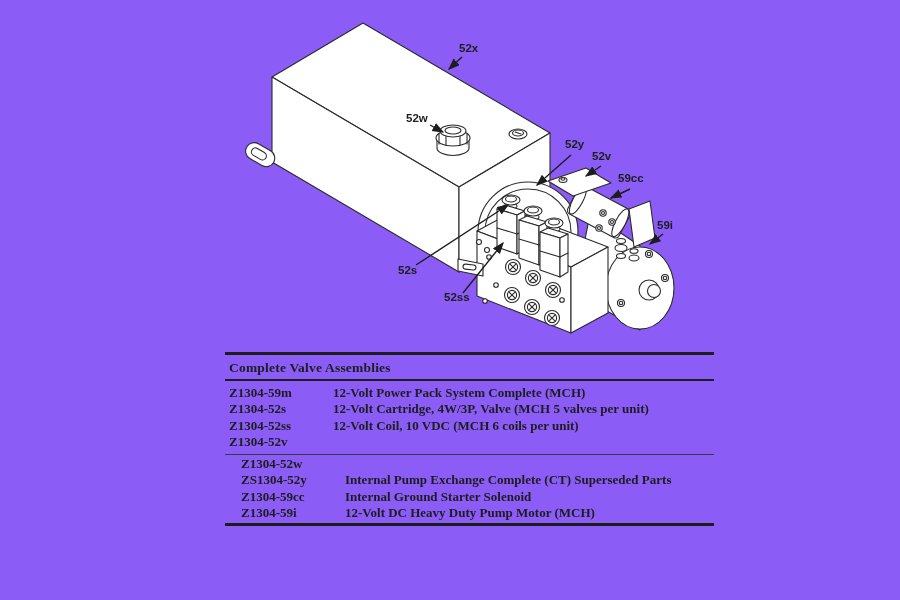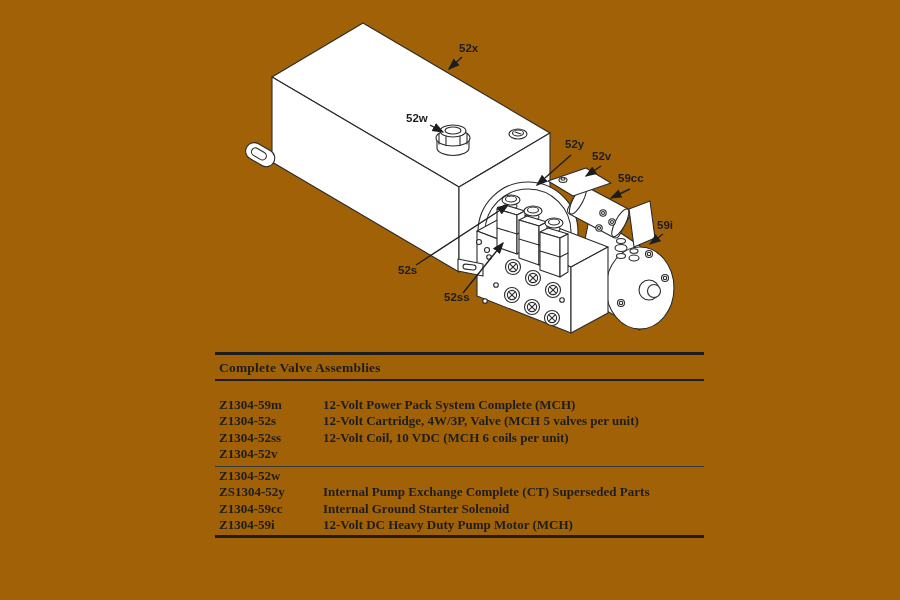--- a/index.html
+++ b/index.html
@@ -1,29 +1,29 @@
 <!DOCTYPE html>
 <html><head>
 <meta charset="utf-8">
 <style>
   html,body { margin:0; padding:0; background:#fff; }
-  .page { position:relative; width:900px; height:600px; background:#a16207; overflow:hidden;
+  .page { position:relative; width:900px; height:600px; background:#8b5cf6; overflow:hidden;
           font-family:"Liberation Serif", serif; }
   svg.diagram { position:absolute; left:0; top:0; }
   svg .ln { fill:#ffffff; stroke:#2a2a2a; stroke-width:1.1; stroke-linejoin:round; stroke-linecap:round; }
   svg .nofill { fill:none; }
   svg .lead { stroke:#1d1d1d; stroke-width:1.4; fill:none; }
   svg text.lbl { font-family:"Liberation Sans", sans-serif; font-size:11.5px; font-weight:600; fill:#1d1d1d; }
 
-  .catalog { position:absolute; left:215px; top:352px; width:489px; color:#1d1d1d; font-weight:bold; }
+  .catalog { position:absolute; left:225px; top:352px; width:489px; color:#1d1d1d; font-weight:bold; }
   .b-thick { height:2.5px; background:#1d1d1d; }
   .b-thin  { height:1.2px; background:#3a3a3a; }
   .tbl-title { font-size:13.5px; line-height:17px; padding:4px 0 3px 4px; letter-spacing:0.2px; }
-  .tbl-rows { padding:16px 0 3px 0; }
-  .tbl-rows.second { padding-top:1px; padding-bottom:2px; }
+  .tbl-rows { padding:4px 0 3px 0; }
+  .tbl-rows.second { padding-top:1px; padding-bottom:2px;margin-left:12px; }
   .tbl-row { display:flex; font-size:13px; line-height:16.4px; }
   .cell-part { flex:none; width:104px; padding-left:4px; }
   .cell-desc { flex:1; }
 </style>
 </head>
 <body>
 
 <div class="page">
 
   <svg class="diagram" width="900" height="350" viewBox="0 0 900 350">

